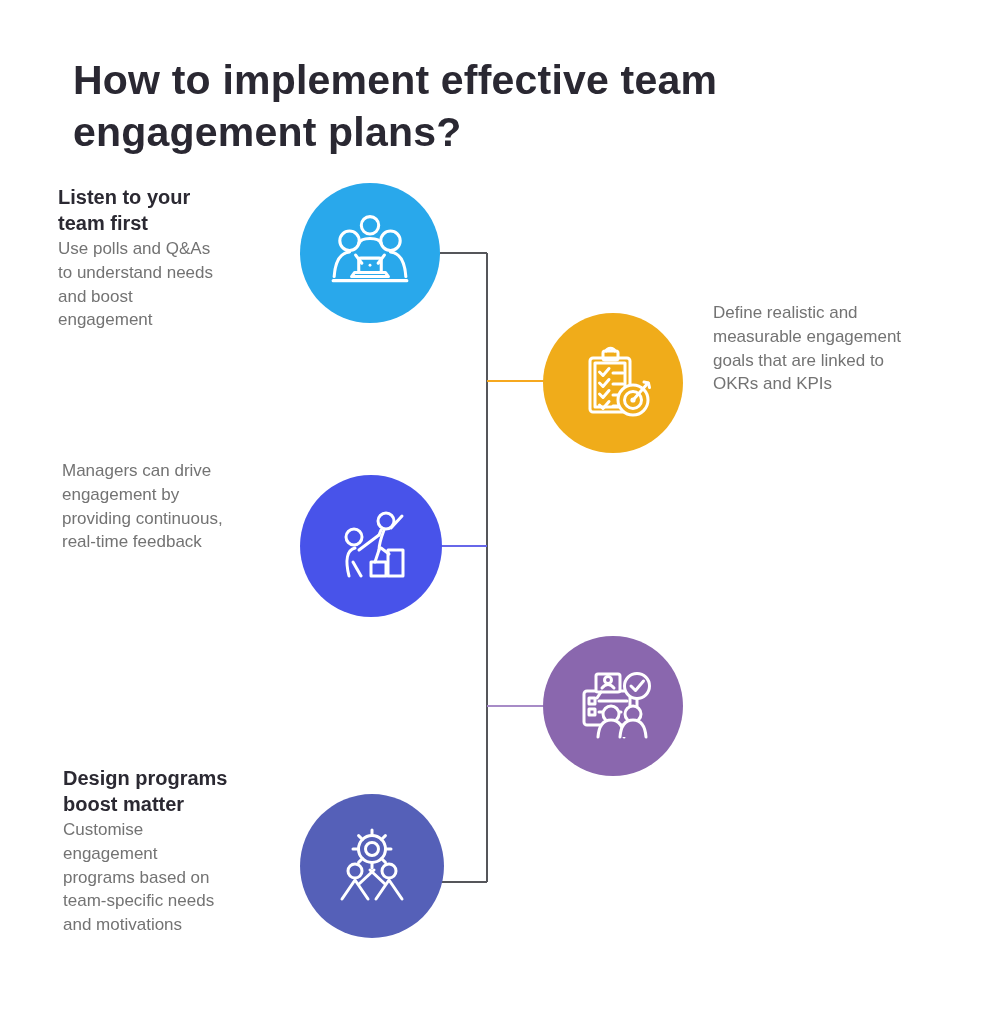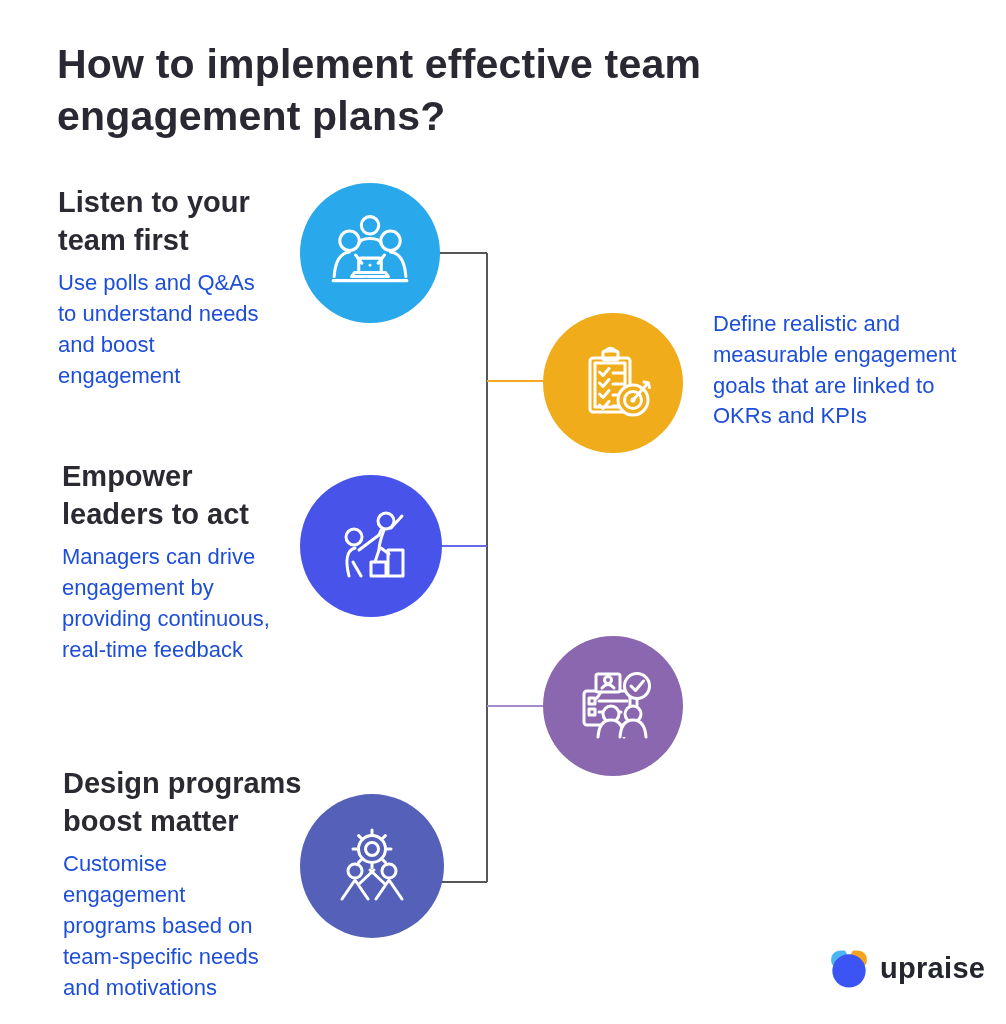--- a/index.html
+++ b/index.html
@@ -1,22 +1,22 @@
 <!DOCTYPE html>
 <html><head>
 <meta charset="utf-8">
 <style>
   html,body{margin:0;padding:0;}
   body{font-family:"Liberation Sans",sans-serif;}
   .canvas{position:relative;width:1006px;height:1024px;overflow:hidden;background:#ffffff;}
   .abs{position:absolute;}
   .page-title{left:57px;top:38px;width:840px;font-size:41px;font-weight:700;color:#2a2832;line-height:1.27;white-space:pre-line;letter-spacing:0.2px;}
   .step-text{display:block;}
-  .step-title{font-size:29px;font-weight:700;color:#2b2932;line-height:1.3;white-space:pre-line;}
-  .step-desc{margin-top:9px;font-size:22px;font-weight:400;color:#1d4ed8;line-height:1.4;white-space:pre-line;}
+  .step-title{font-size:20px;font-weight:700;color:#2b2932;line-height:1.3;white-space:pre-line;}
+  .step-desc{margin-top:1px;font-size:17px;font-weight:400;color:#737373;line-height:1.4;white-space:pre-line;}
   .circle{border-radius:50%;display:flex;align-items:center;justify-content:center;}
   .circle svg{display:block;}
   .connector-layer{left:0;top:0;pointer-events:none;}
   .logo{left:828px;top:948px;display:flex;align-items:center;gap:10px;}
   .logo-text{font-size:29px;font-weight:700;color:#23262e;letter-spacing:0.3px;}
   .icon-stroke{stroke:#ffffff;stroke-width:3;fill:none;stroke-linecap:round;stroke-linejoin:round;}
 </style>
 </head>
 <body>
 
@@ -24,21 +24,21 @@
 
   <svg class="abs connector-layer" width="1006" height="1024" viewBox="0 0 1006 1024">
     <line x1="487" y1="253" x2="487" y2="882" stroke-width="2" stroke="#55565A"></line>
     <line x1="440" y1="253" x2="487" y2="253" stroke-width="2" stroke="#55565A"></line>
     <line x1="487" y1="381" x2="546" y2="381" stroke-width="2" stroke="#F6A81F"></line>
     <line x1="441" y1="546" x2="487" y2="546" stroke-width="2" stroke="#6767E9"></line>
     <line x1="487" y1="706" x2="546" y2="706" stroke-width="2" stroke="#A78BC7"></line>
     <line x1="440" y1="882" x2="487" y2="882" stroke-width="2" stroke="#55565A"></line>
   </svg>
 
-  <h1 class="abs page-title" style="margin:0;">How to implement effective team
+  <h1 class="abs page-title" style="margin:16px;">How to implement effective team
 engagement plans?</h1>
 
   <div class="abs step-text" style="left:58px;top:184px;">
     <div class="step-title">Listen to your
 team first</div>
     <div class="step-desc">Use polls and Q&amp;As
 to understand needs
 and boost
 engagement</div>
   </div>
@@ -87,22 +87,20 @@
     </svg>
   </div>
   <div class="abs step-text" style="left:713px;top:300px;">
     <div class="step-desc">Define realistic and
 measurable engagement
 goals that are linked to
 OKRs and KPIs</div>
   </div>
 
   <div class="abs step-text" style="left:62px;top:458px;">
-    <div class="step-title">Empower
-leaders to act</div>
     <div class="step-desc">Managers can drive
 engagement by
 providing continuous,
 real-time feedback</div>
   </div>
   <div class="abs circle" style="left: 300px; top: 475px; width: 142px; height: 142px; background: rgb(72, 83, 234);">
     <svg width="84" height="84" viewBox="0 0 84 84">
       <g class="icon-stroke">
         <circle cx="25" cy="33" r="8"></circle>
         <path d="M20 72 C16 56 18 46 26 44"></path>
@@ -172,22 +170,14 @@
         <circle cx="25" cy="47" r="7"></circle>
         <circle cx="59" cy="47" r="7"></circle>
         <path d="M12 75 L25 56 L38 75"></path>
         <path d="M46 75 L59 56 L72 75"></path>
         <path d="M29 60 L44 46"></path>
         <path d="M55 60 L40 46"></path>
       </g>
     </svg>
   </div>
 
-  <div class="abs logo">
-    <svg width="42" height="40" viewBox="0 0 44 42">
-      <path d="M4 17 C1 7 7 1 18 3 L22 10 L12 23 Z" fill="#4EB5F5"></path>
-      <path d="M40 17 C43 7 37 1 26 3 L22 10 L32 23 Z" fill="#F5A51D"></path>
-      <circle cx="22" cy="24" r="17.5" fill="#3C54F3"></circle>
-    </svg>
-    <span class="logo-text" style="color: rgb(35, 38, 46);">upraise</span>
-  </div>
 
 </div>
 
 </body></html>

